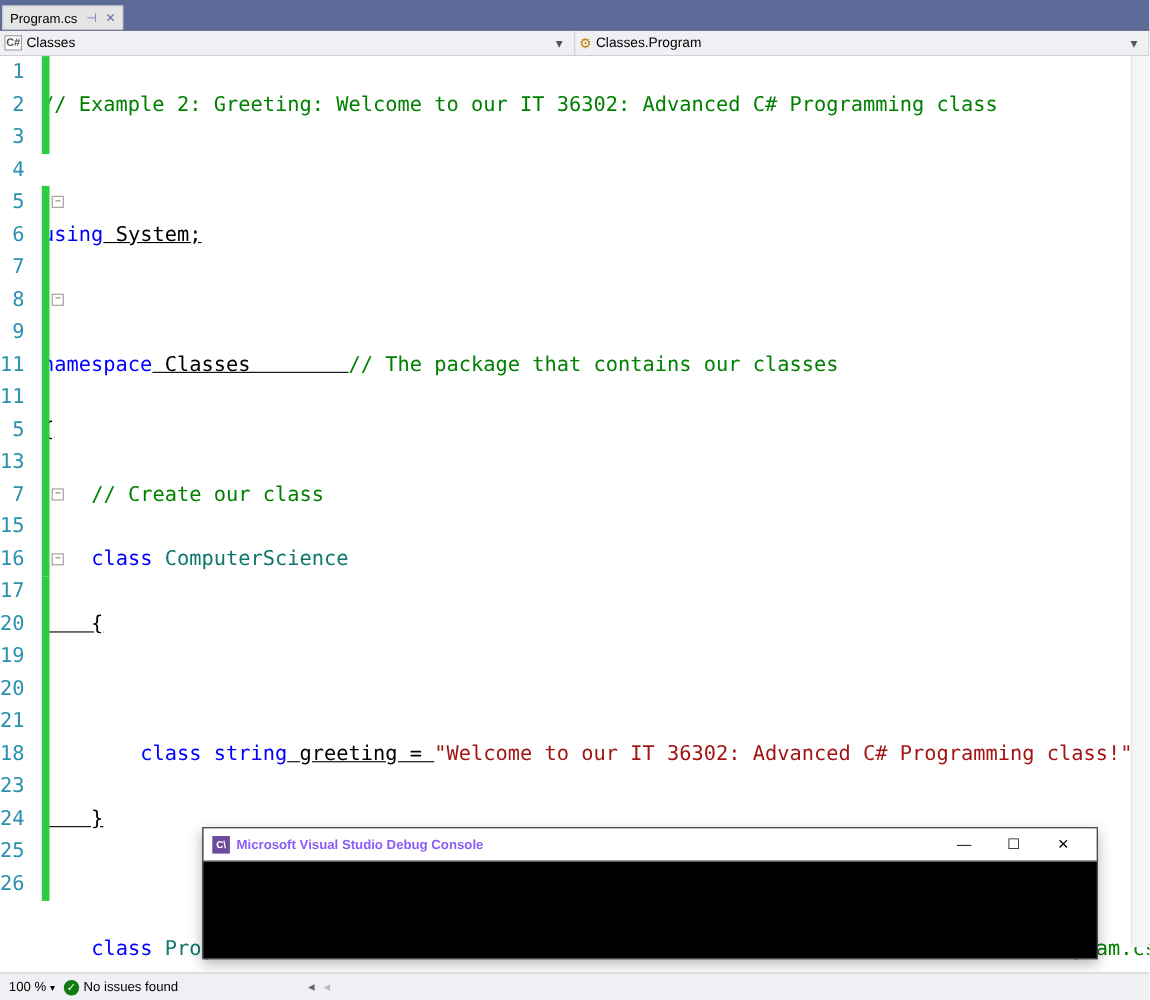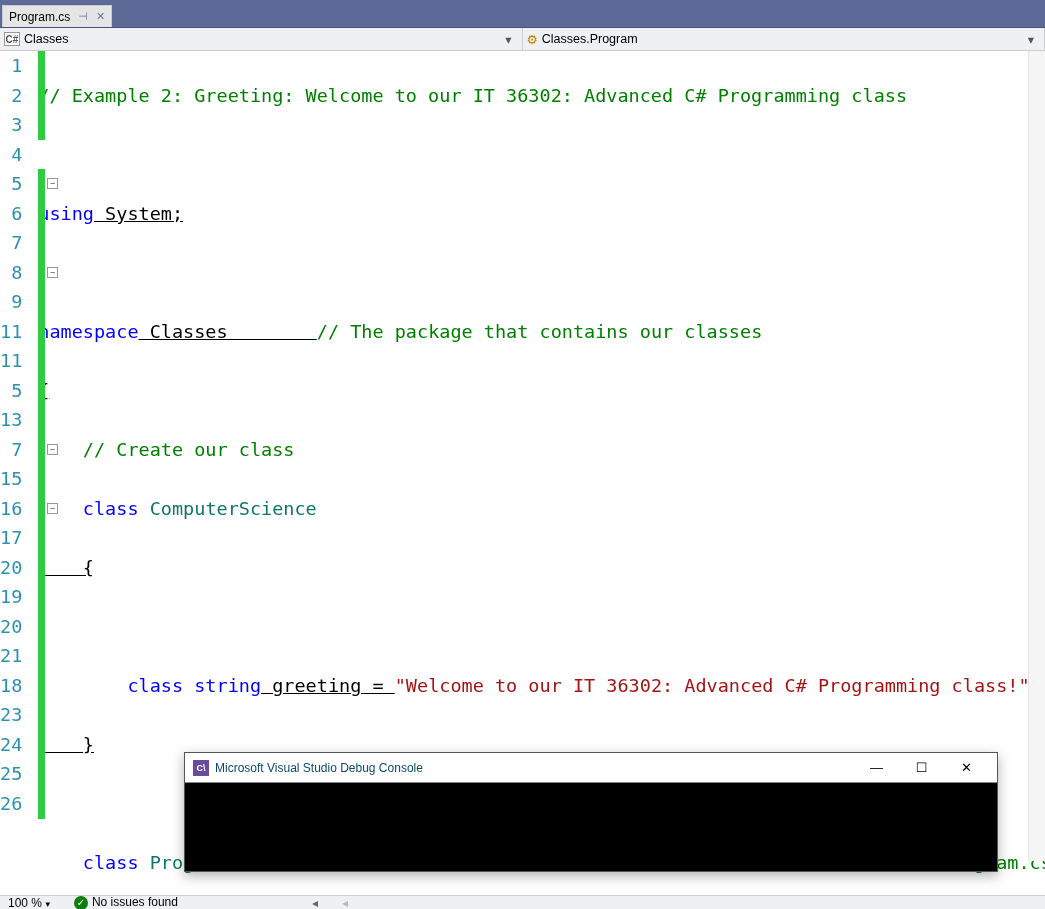--- a/index.html
+++ b/index.html
@@ -17,27 +17,27 @@
 .marker-col { width:22px; position:relative;}
 .marker { position:absolute; left:0; width:7px; background:#2ecc40;}
 .fold { position:absolute; left:9px; width:11px; height:11px; border:1px solid #999; background:#fff; font-size:9px; line-height:9px; text-align:center; color:#666; cursor:pointer;}
 .code { flex:1; white-space:pre; line-height:29.5px;}
 .code .line { height:29.5px; padding-left:0px;}
 .c-comment { color:#008000;}
 .c-keyword { color:#0000ff;}
 .c-type { color:#0f766e;}
 .c-string { color:#a31515;}
 .c-black { color:#000;text-decoration:underline;}
-.statusbar { position:absolute; bottom:0; left:0; right:0; height:14px; background:#eef0f3; border-top:1px solid #ccced0; display:flex; align-items:center; font-size:12px; padding:0 8px; gap:24px;}
+.statusbar { position:absolute; bottom:0; left:0; right:0; height:25px; background:#eef0f3; border-top:1px solid #ccced0; display:flex; align-items:center; font-size:12px; padding:0 8px; gap:8px;}
 .zoom-chev{font-size:9px;}
 .ok-badge { background:#107c10; color:#fff; border-radius:8px; width:14px; height:14px; display:inline-flex; align-items:center; justify-content:center; font-size:10px; margin-right:4px;}
 .console { position:absolute; left:184px; top:752px; width:814px; height:120px; background:#000; border:1px solid #555; box-shadow:0 4px 12px rgba(0,0,0,0.3);}
 .console-titlebar { height:30px; background:#fff; display:flex; align-items:center; padding:0 8px; border-bottom:1px solid #888;}
 .console-icon { width:16px; height:16px; background:#6b4c9a; color:#fff; font-size:9px; display:inline-flex; align-items:center; justify-content:center; margin-right:6px; font-weight:bold;}
-.console-title { flex:1; font-size:12px; color:#0c4a6e;}
+.console-title { flex:1; font-size:12px; color:#8b5cf6;font-weight:bold;}
 .win-btns { display:flex; gap:0;}
 .win-btn { width:45px; height:28px; display:flex; align-items:center; justify-content:center; cursor:pointer; font-size:13px;}
 .console-body { font-family:Consolas,monospace; font-size:17px; color:#ccc; padding:4px 8px; line-height:27px; position:relative; height:90px;}
 .console-scroll { position:absolute; right:0; top:0; width:17px; height:100%; background:#f0f0f0;}
 .console-scroll-thumb{background:#ccc;position:absolute;top:0;left:2px;right:2px;height:25px;}
 .console-scroll .arr{position:absolute;width:17px;height:17px;text-align:center;color:#555;font-size:10px;line-height:17px;}
 .rail{position:absolute;right:0;top:51px;width:17px;height:810px;background:#f5f5f5;border-left:1px solid #e5e5e5;}
 </style>
 </head>
 <body>

